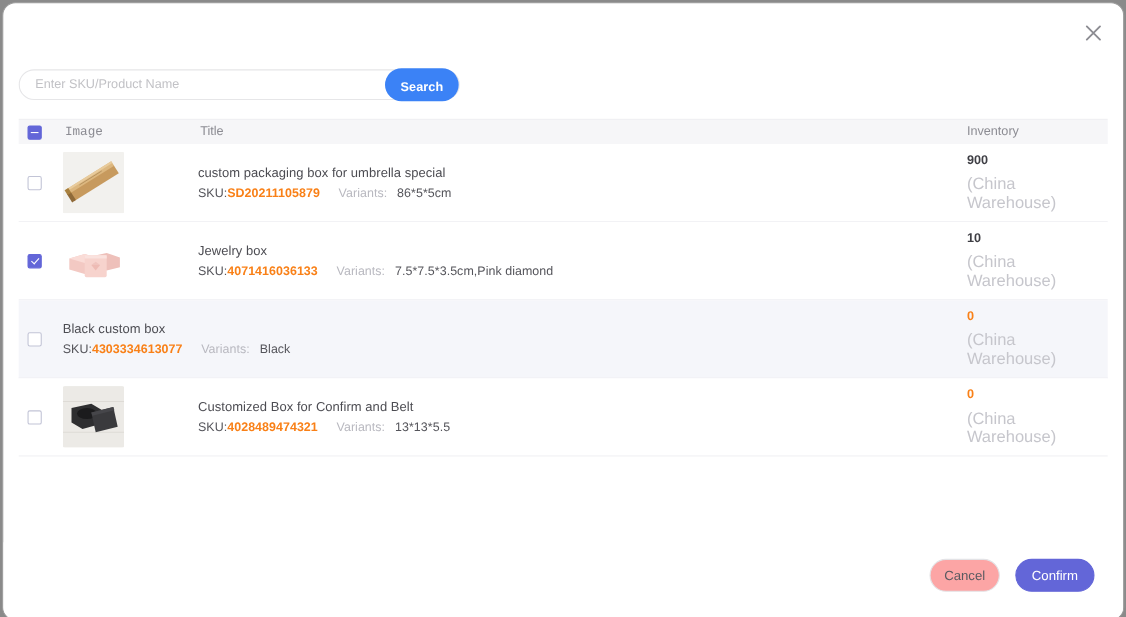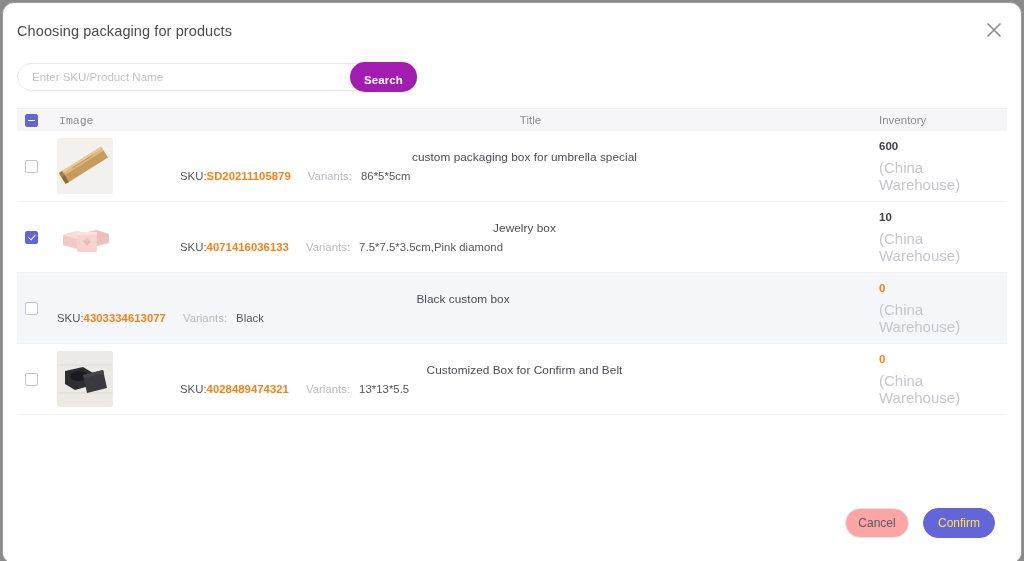--- a/index.html
+++ b/index.html
@@ -84,21 +84,21 @@
   }
   .search-input::placeholder { color: #c2c2c6; }
   .search-btn {
     position: absolute;
     right: 0px;
     top: -2px;
     height: 30px;
     padding: 12px 14px;
     border: 0;
     border-radius: 999px;
-    background: #a21caf;
+    background: #3b82f6;
     color: #ffffff;
     font-family: "Liberation Sans", sans-serif;
     font-size: 11.5px;
     font-weight: 700;
     cursor: pointer;
     letter-spacing: .1px;
   }
 
   .hr-top {
     margin: 17px 14px 0 14px;
@@ -113,21 +113,21 @@
   .thead {
     display: flex;
     align-items: center;
     height: 22px;
     background: #f6f6f8;
     font-size: 11.5px;
     color: #8c8c93;
   }
   .col-check  { width: 40px; flex: 0 0 40px; display: flex; align-items: center; padding-left: 8px;}
   .col-image  { width: 123px; flex: 0 0 123px; }
-  .col-title  { flex: 1 1 auto; text-align: center; }
+  .col-title  { flex: 1 1 auto; }
   .col-inv    { width: 128px; flex: 0 0 128px; }
 
   .thead .col-image { padding-left: 2px; font-family: Liberation Mono, monospace; }
   .thead .col-title { padding-left: 2px; }
 
   .row {
     display: flex;
     align-items: center;
     min-height: 71px;
     border-bottom: 1px solid #f1f1f4;
@@ -244,31 +244,30 @@
   .btn-cancel {
     width: 64px;
     background: #fca5a5;
     border: 1px solid #e3e3e6;
     color: #5a5a60;
   }
   .btn-confirm {
     width: 72px;
     background: #6366d8;
     border: 1px solid #6366d8;
-    color: #fde047;
+    color: #ffffff;
   }
 </style>
 </head>
 <body>
 
 <div class="page-frame">
   <div class="dialog">
 
     <div class="dlg-header">
-      <div class="dlg-title">Choosing packaging for products</div>
       <div class="close-btn">
         <svg width="18" height="18" viewBox="0 0 18 18" aria-hidden="true">
           <path d="M3 3 L15 15 M15 3 L3 15" stroke="#8c8c92" stroke-width="1.7" stroke-linecap="round" fill="none"></path>
         </svg>
       </div>
     </div>
 
     <div class="search-area">
       <div class="search-wrap">
         <input class="search-input" type="text" placeholder="Enter SKU/Product Name" style="">
@@ -311,21 +310,21 @@
         <div class="col-title tcell">
           <div class="p-name">custom packaging box for umbrella special</div>
           <div class="p-meta">
             <span class="sku-label">SKU:</span>
               <span class="sku-val">SD20211105879</span>
             <span class="var-label">Variants:</span>
             <span class="var-val">86*5*5cm</span>
           </div>
         </div>
         <div class="col-inv">
-          <div class="inv-qty">600</div>
+          <div class="inv-qty">900</div>
           <div class="inv-wh">(China Warehouse)</div>
         </div>
       </div>
 
       <div class="row">
         <div class="col-check">
           <span class="cbx checked"></span>
         </div>
         <div class="col-image">
           <div class="thumb">

